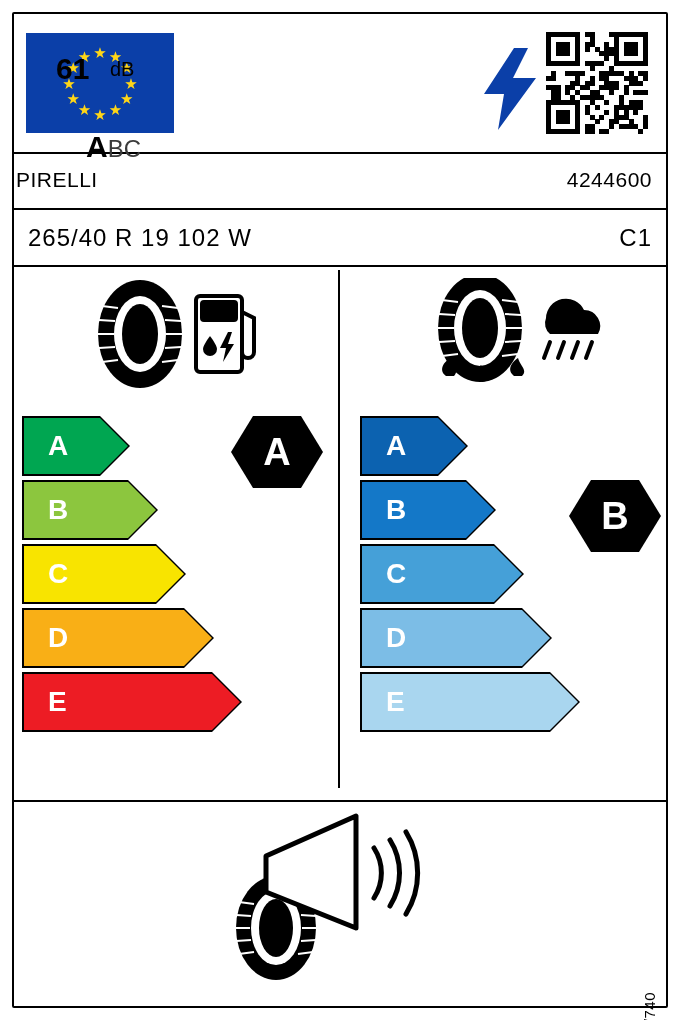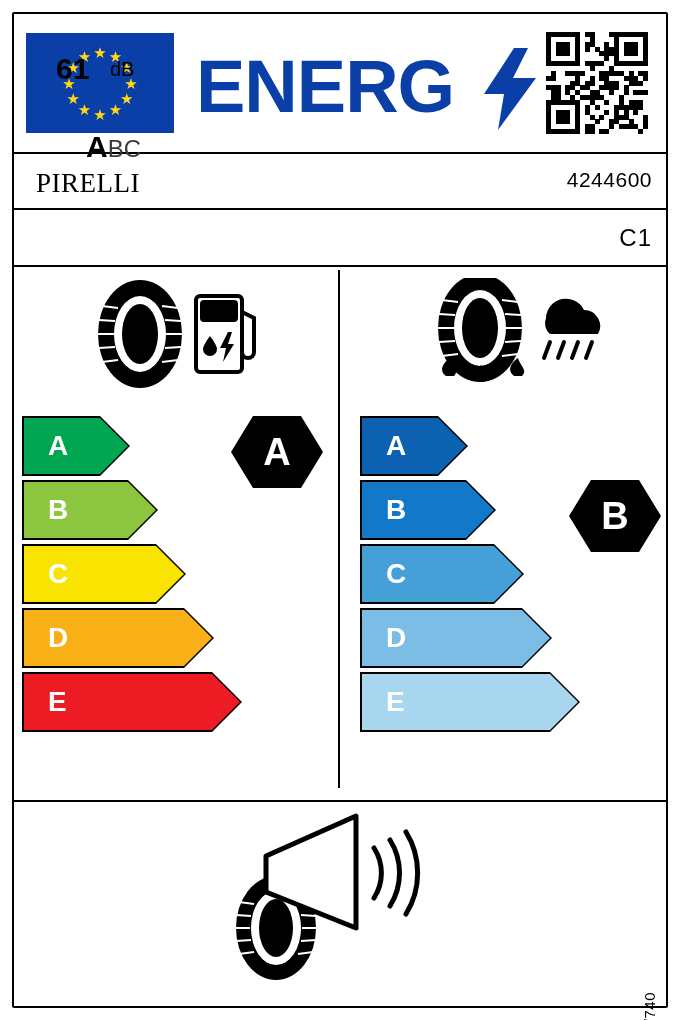--- a/index.html
+++ b/index.html
@@ -86,25 +86,24 @@
     height: 2px;
     background: #000;
   }
   .hr1 { top: 152px; }
   .hr2 { top: 208px; }
   .hr3 { top: 265px; }
   .hr4 { top: 800px; }
 
   .brand {
     position: absolute;
-    left: 36px;
+    left: 16px;
     top: 168px;
-    font-size: 27px;
+    font-size: 21px;
     letter-spacing: 0.5px;
-    font-family: Liberation Serif, serif;
   }
   .code {
     position: absolute;
     right: 28px;
     top: 168px;
     font-size: 21px;
     letter-spacing: 0.5px;
     text-align: right;
   }
   .size {
@@ -264,21 +263,20 @@
       <div class="star" style="left: 93.3468px; top: 58px;">★</div>
       <div class="star" style="left: 82px; top: 69.3468px;">★</div>
       <div class="star" style="left: 66.5px; top: 73.5px;">★</div>
       <div class="star" style="left: 51px; top: 69.3468px;">★</div>
       <div class="star" style="left: 39.6532px; top: 58px;">★</div>
       <div class="star" style="left: 35.5px; top: 42.5px;">★</div>
       <div class="star" style="left: 39.6532px; top: 27px;">★</div>
       <div class="star" style="left: 51px; top: 15.6532px;">★</div>
     </div>
 
-  <div class="energ-word">ENERG</div>
 
   <div class="bolt">
     <svg width="52" height="82" viewBox="0 0 52 82">
       <polygon points="30,0 0,46 20,46 14,82 52,30 29,30 44,0" fill="#0b3fa8"></polygon>
     </svg>
   </div>
 
   <div class="qr" id="qrbox">
       <div class="cell" style="left: 0px; top: 0px; width: 5px; height: 5px;"></div>
       <div class="cell" style="left: 4.85714px; top: 0px; width: 5px; height: 5px;"></div>
@@ -508,20 +506,21 @@
       <div class="cell" style="left: 53.4286px; top: 97.1429px; width: 5px; height: 5px;"></div>
       <div class="cell" style="left: 58.2857px; top: 97.1429px; width: 5px; height: 5px;"></div>
       <div class="cell" style="left: 92.2857px; top: 97.1429px; width: 5px; height: 5px;"></div>
     </div>
 
   <div class="hr hr1"></div>
   <div class="brand">PIRELLI</div>
   <div class="code">4244600</div>
 
   <div class="hr hr2"></div>
+  <div class="size">265/40 R 19 102 W</div>
   <div class="class">C1</div>
 
   <div class="hr hr3"></div>
   <div class="vsep"></div>
 
   <div class="pic pic-fuel">
     <svg width="170" height="112" viewBox="0 0 170 112">
       <g>
         <ellipse cx="48" cy="56" rx="42" ry="54" fill="#000"></ellipse>
         <ellipse cx="48" cy="56" rx="26" ry="38" fill="#fff"></ellipse>

